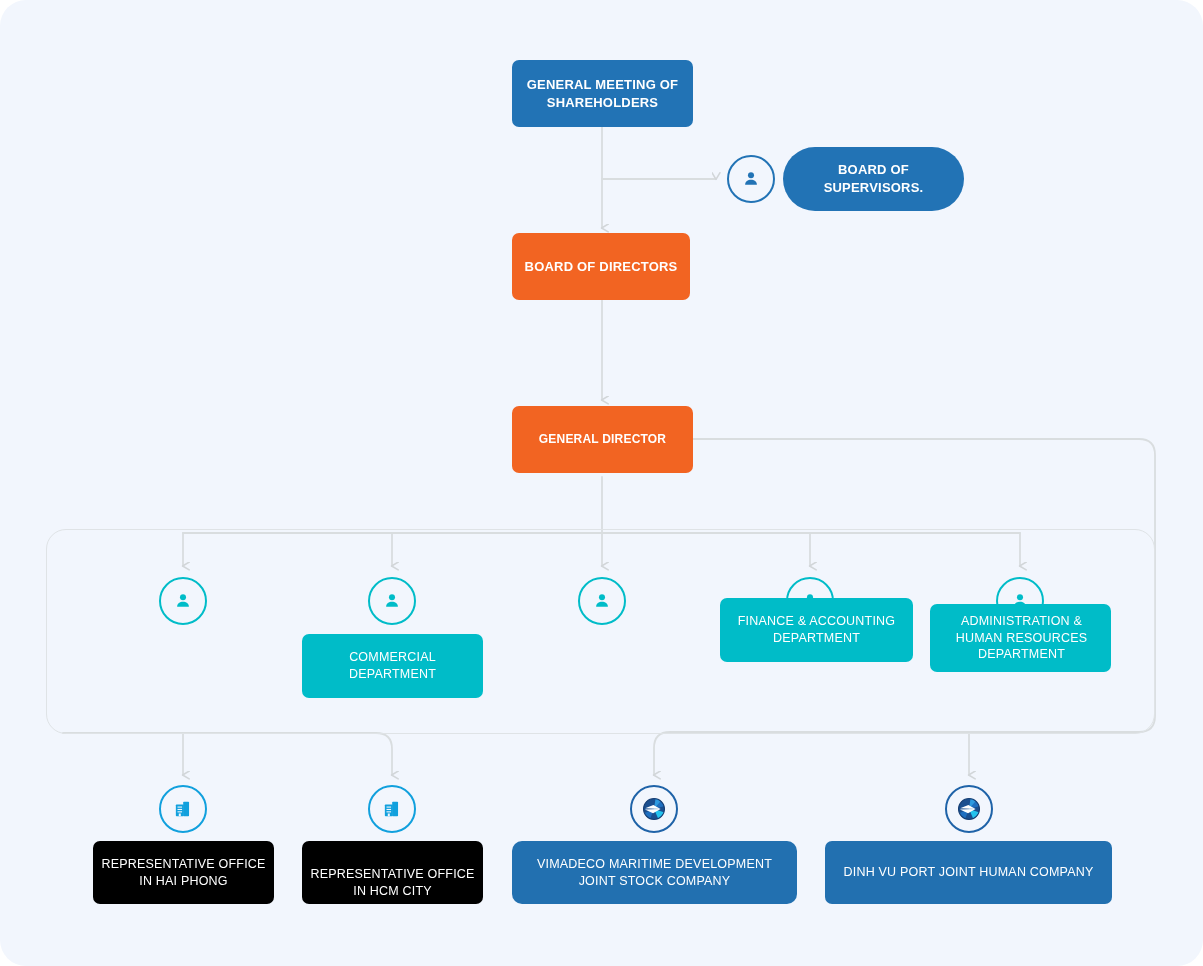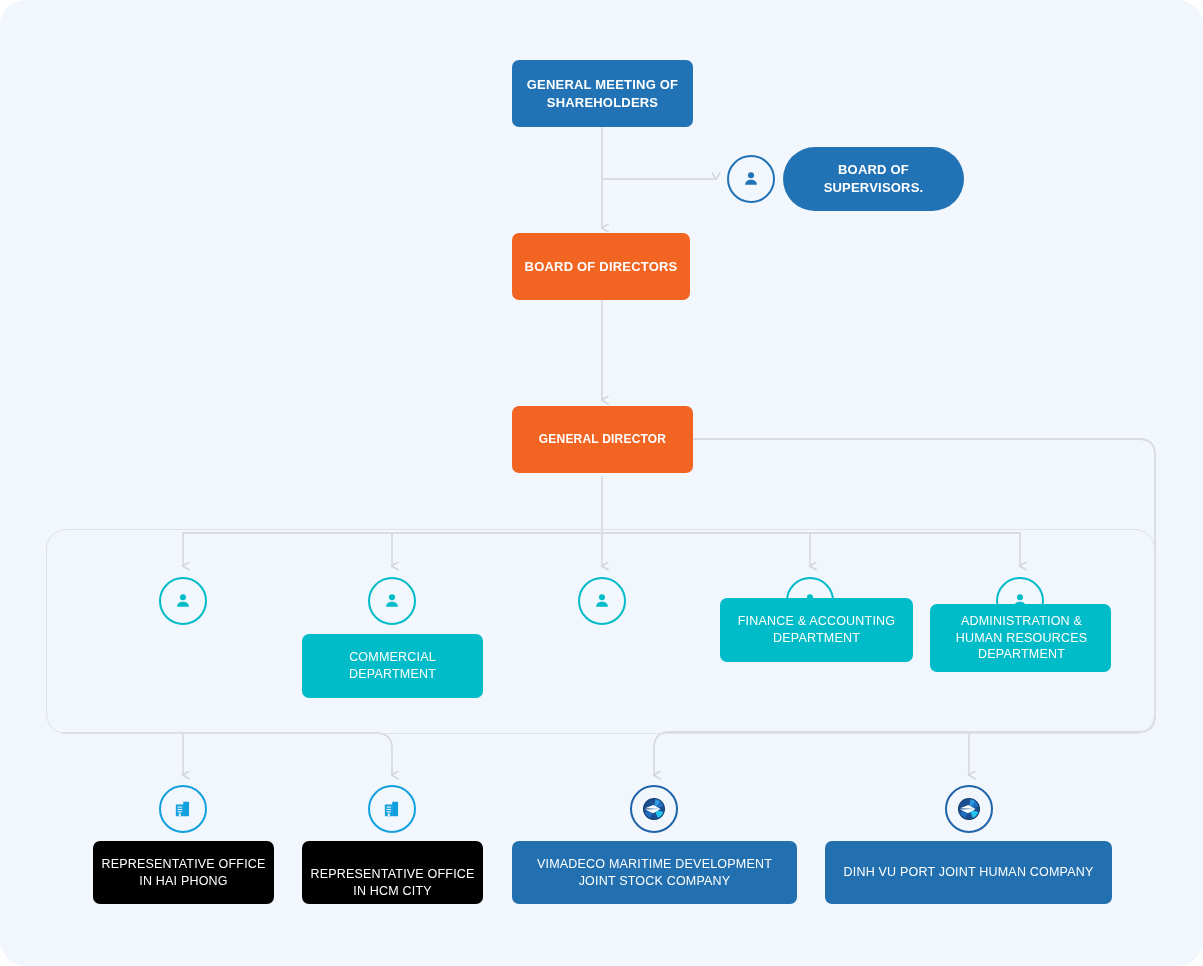--- a/index.html
+++ b/index.html
@@ -211,21 +211,21 @@
       <circle cx="16" cy="16" r="11.2" fill="#1b4f8f"></circle>
       <path d="M16,16 L26.6,13.0 A11.2,11.2 0 0 0 23.2,7.6 Z" fill="#1f6fc0"></path>
       <path d="M16,16 L23.2,7.6 A11.2,11.2 0 0 0 17.6,4.9 Z" fill="#2e9ae0"></path>
       <path d="M16,16 L6.1,20.2 A11.2,11.2 0 0 0 12.0,26.2 Z" fill="#1f6fc0"></path>
       <path d="M16,16 L26.4,19.4 A11.2,11.2 0 0 1 20.4,26.2 Z" fill="#24c3ee"></path>
       <path d="M6.3,16.6 L23.0,16.0 L15.0,20.6 Z" fill="#ffffff"></path>
       <path d="M15.3,11.6 L23.0,16.0 L6.6,15.2 Z" fill="#ffffff"></path>
       <circle cx="16" cy="16" r="11.2" fill="none" stroke="#163e73" stroke-width="1.1"></circle>
     </svg>
   </div>
-  <div class="node node-darkblue" style="left:512px; top:841px; width:285px; height:63px; font-size:12.5px;">
+  <div class="node node-darkblue" style="left:512px; top:841px; width:285px; height:63px; font-size:12.5px;border-radius:10px;">
     <span>VIMADECO MARITIME DEVELOPMENT JOINT STOCK COMPANY</span>
   </div>
 
   <div class="icon-badge badge-logo" style="left:945px; top:785px; width:48px; height:48px;">
     <svg width="30" height="30" viewBox="0 0 32 32">
       <circle cx="16" cy="16" r="11.2" fill="#1b4f8f"></circle>
       <path d="M16,16 L26.6,13.0 A11.2,11.2 0 0 0 23.2,7.6 Z" fill="#1f6fc0"></path>
       <path d="M16,16 L23.2,7.6 A11.2,11.2 0 0 0 17.6,4.9 Z" fill="#2e9ae0"></path>
       <path d="M16,16 L6.1,20.2 A11.2,11.2 0 0 0 12.0,26.2 Z" fill="#1f6fc0"></path>
       <path d="M16,16 L26.4,19.4 A11.2,11.2 0 0 1 20.4,26.2 Z" fill="#24c3ee"></path>

